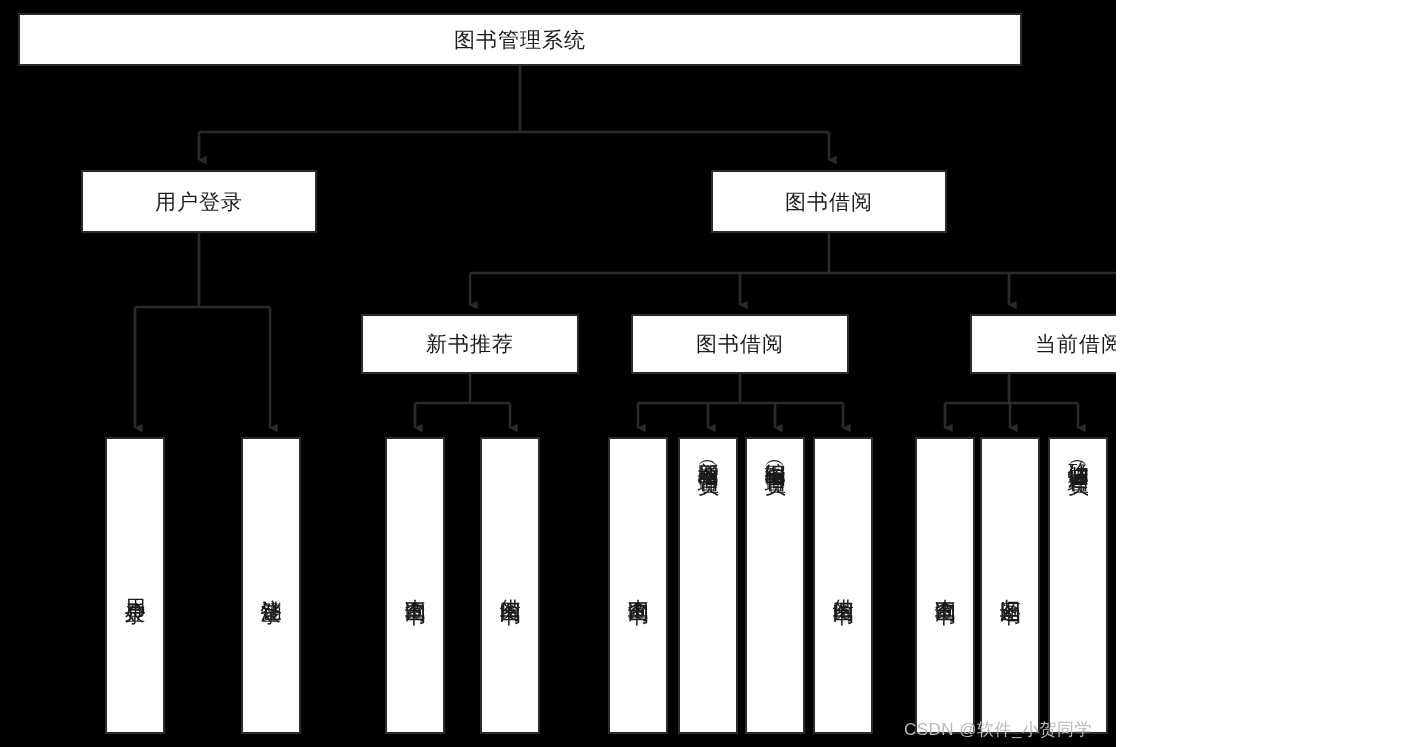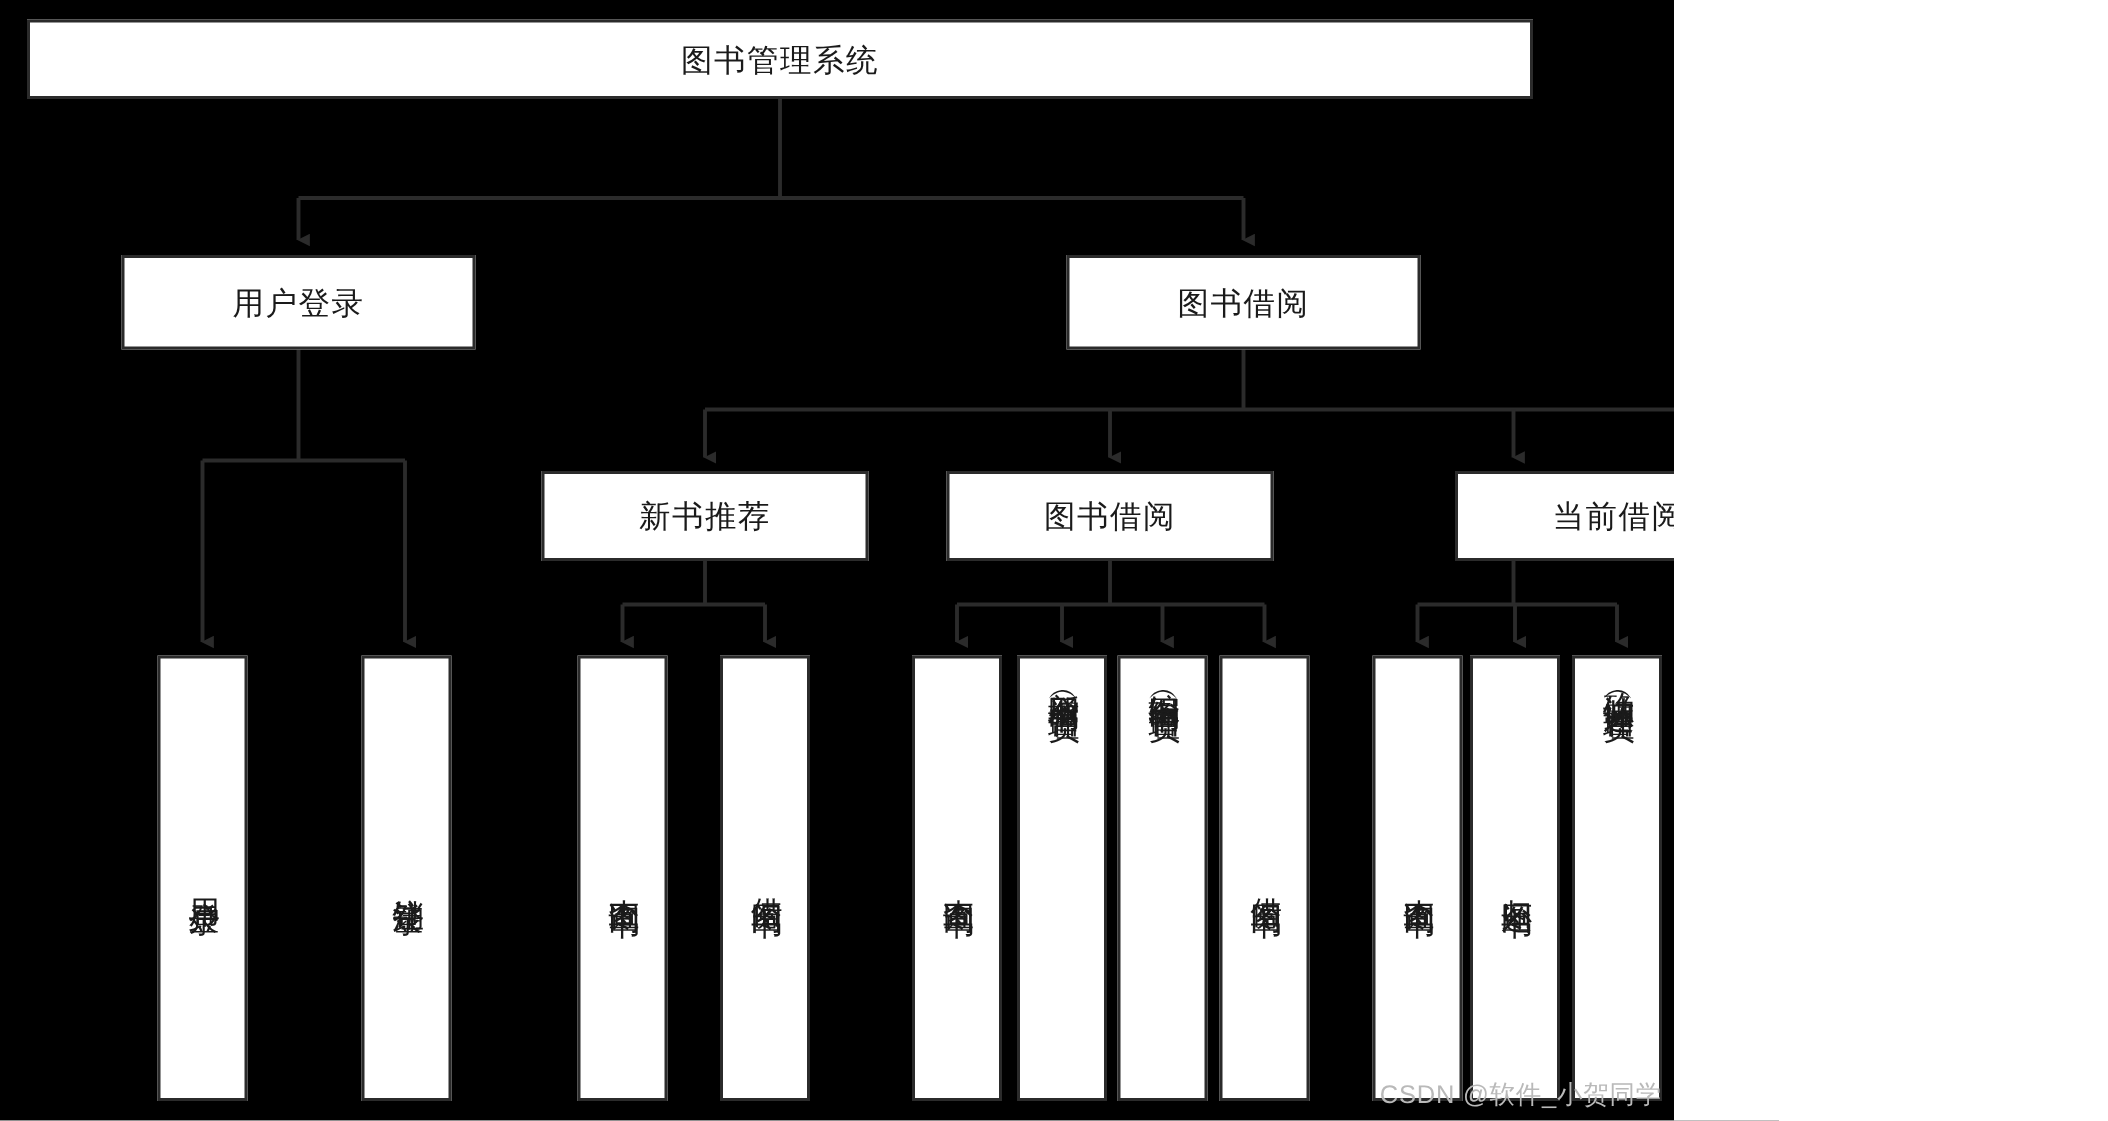--- a/index.html
+++ b/index.html
@@ -50,21 +50,21 @@
     line-height: 1.06;
     letter-spacing: 2px;
     white-space: nowrap;
   }
   .node.vert.centered {
     align-items: center;
     padding-top: 0;
   }
   #watermark {
     position: absolute;
-    right: 8px;
+    right: 24px;
     bottom: 6px;
     font-size: 17px;
     color: #b9b9b9;
     letter-spacing: 0.5px;
     pointer-events: none;
     white-space: nowrap;
   }
 </style>
 </head>
 <body>

